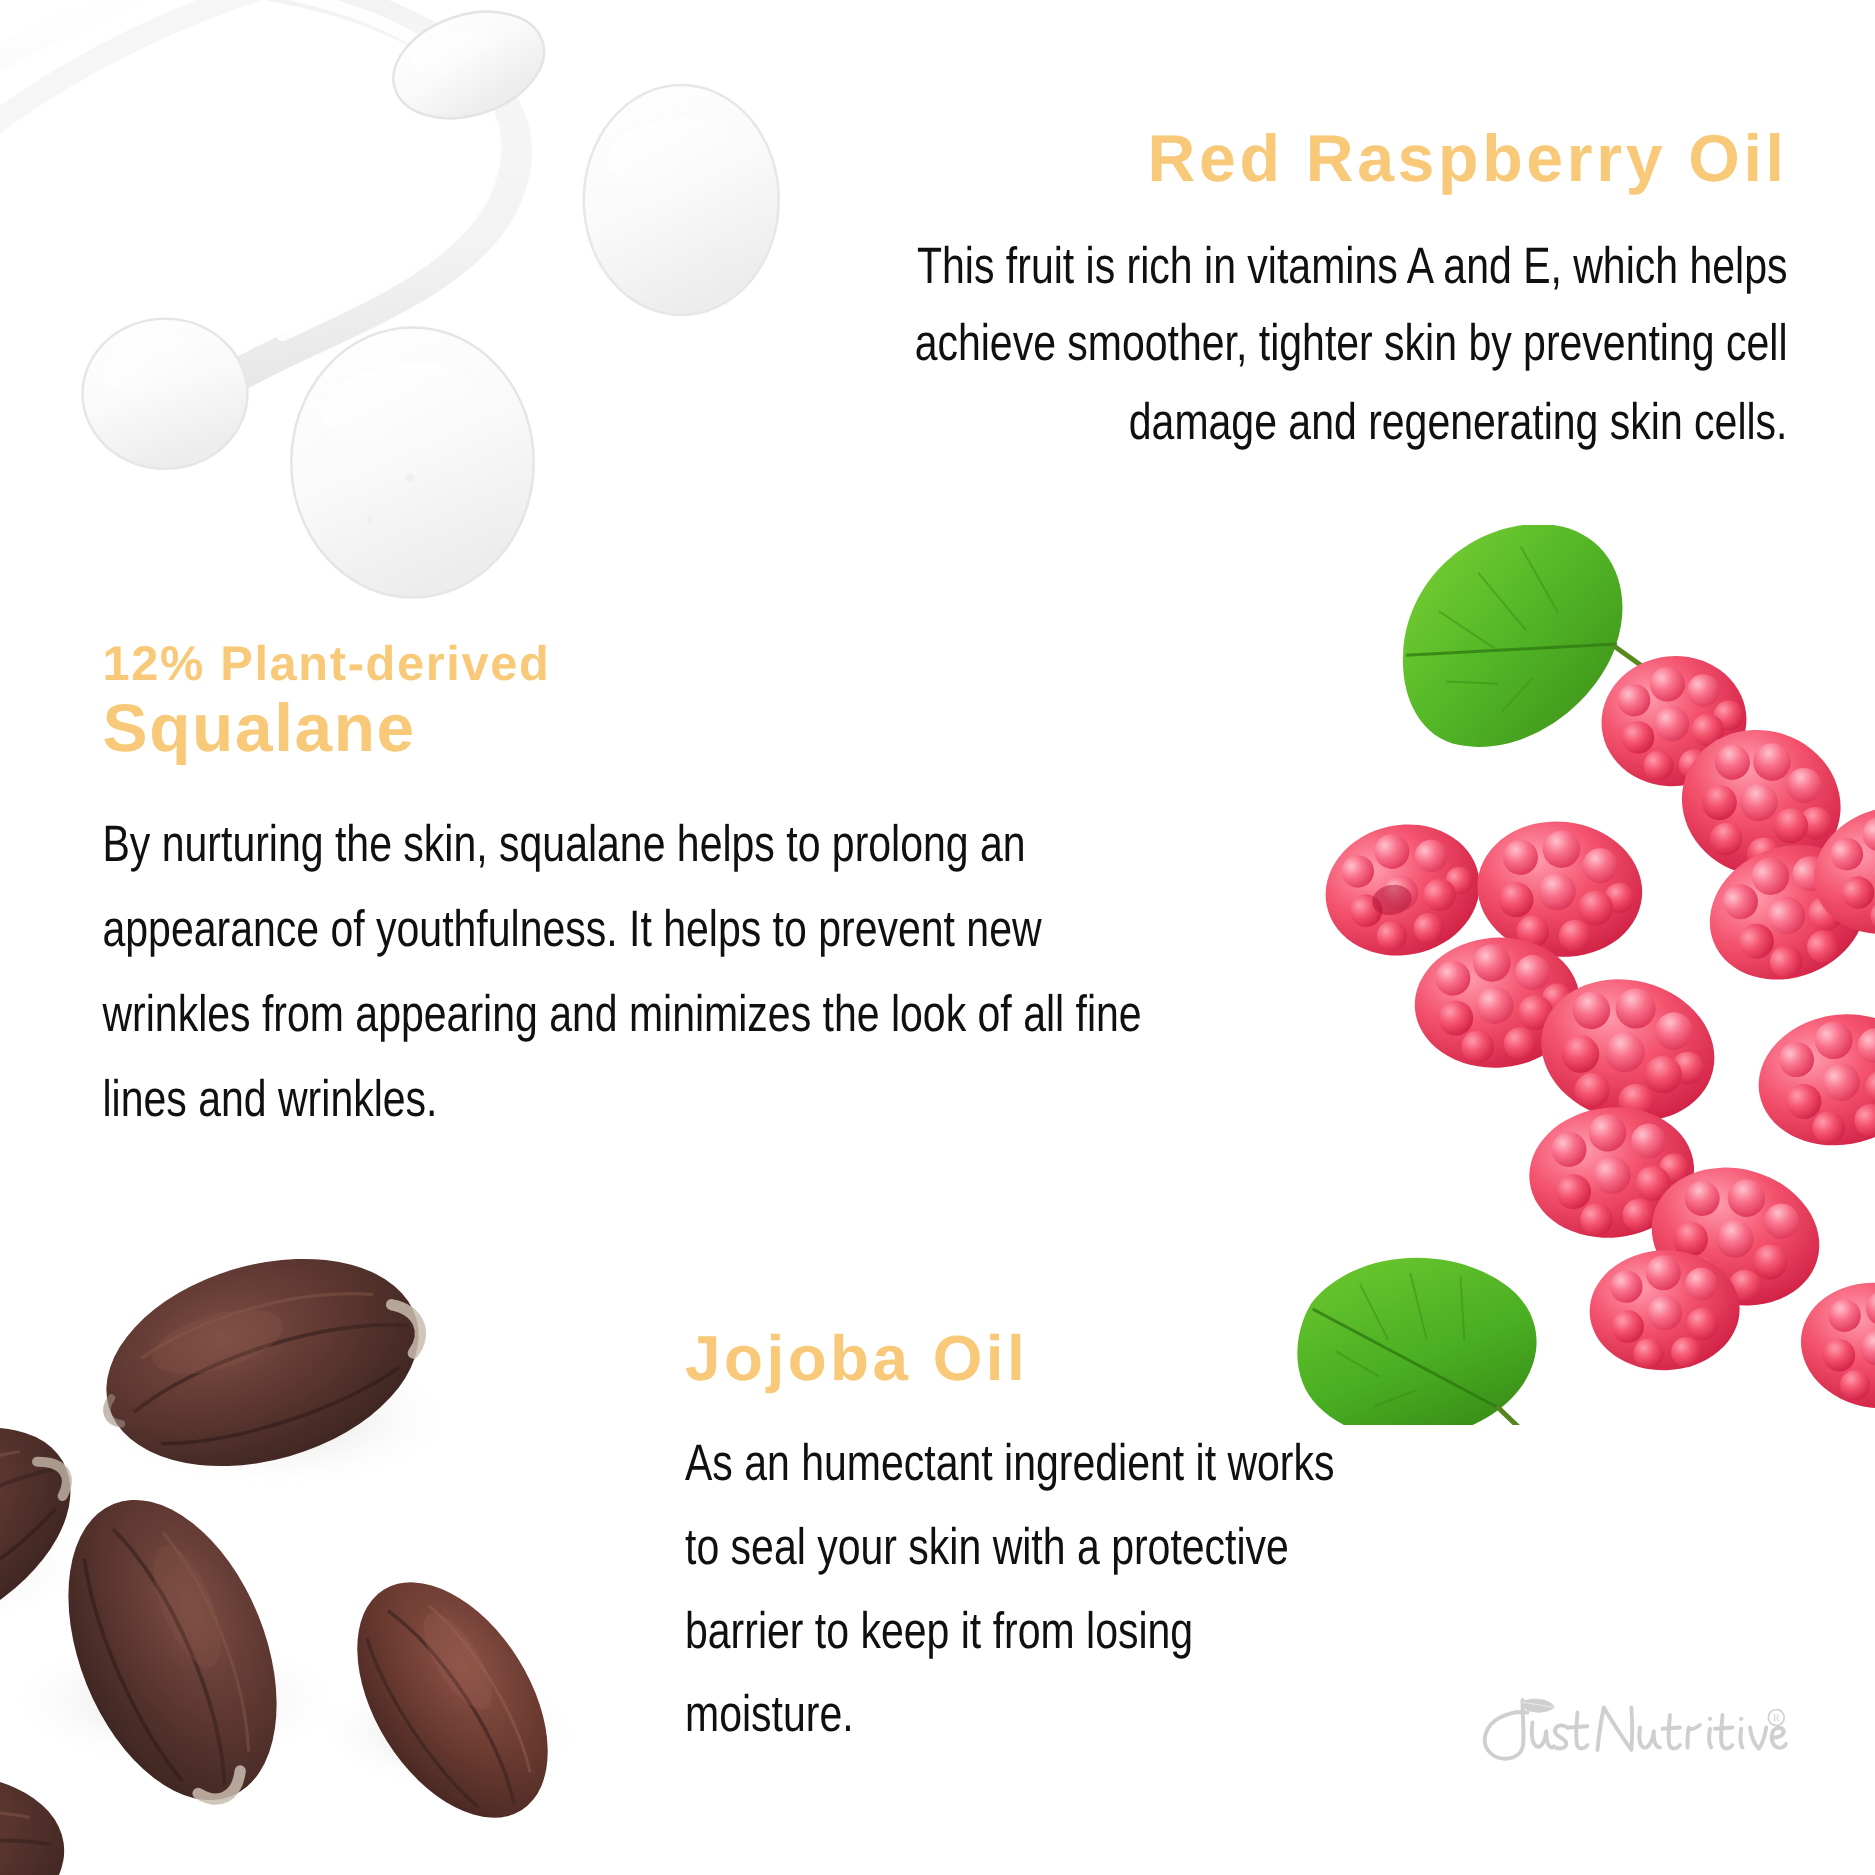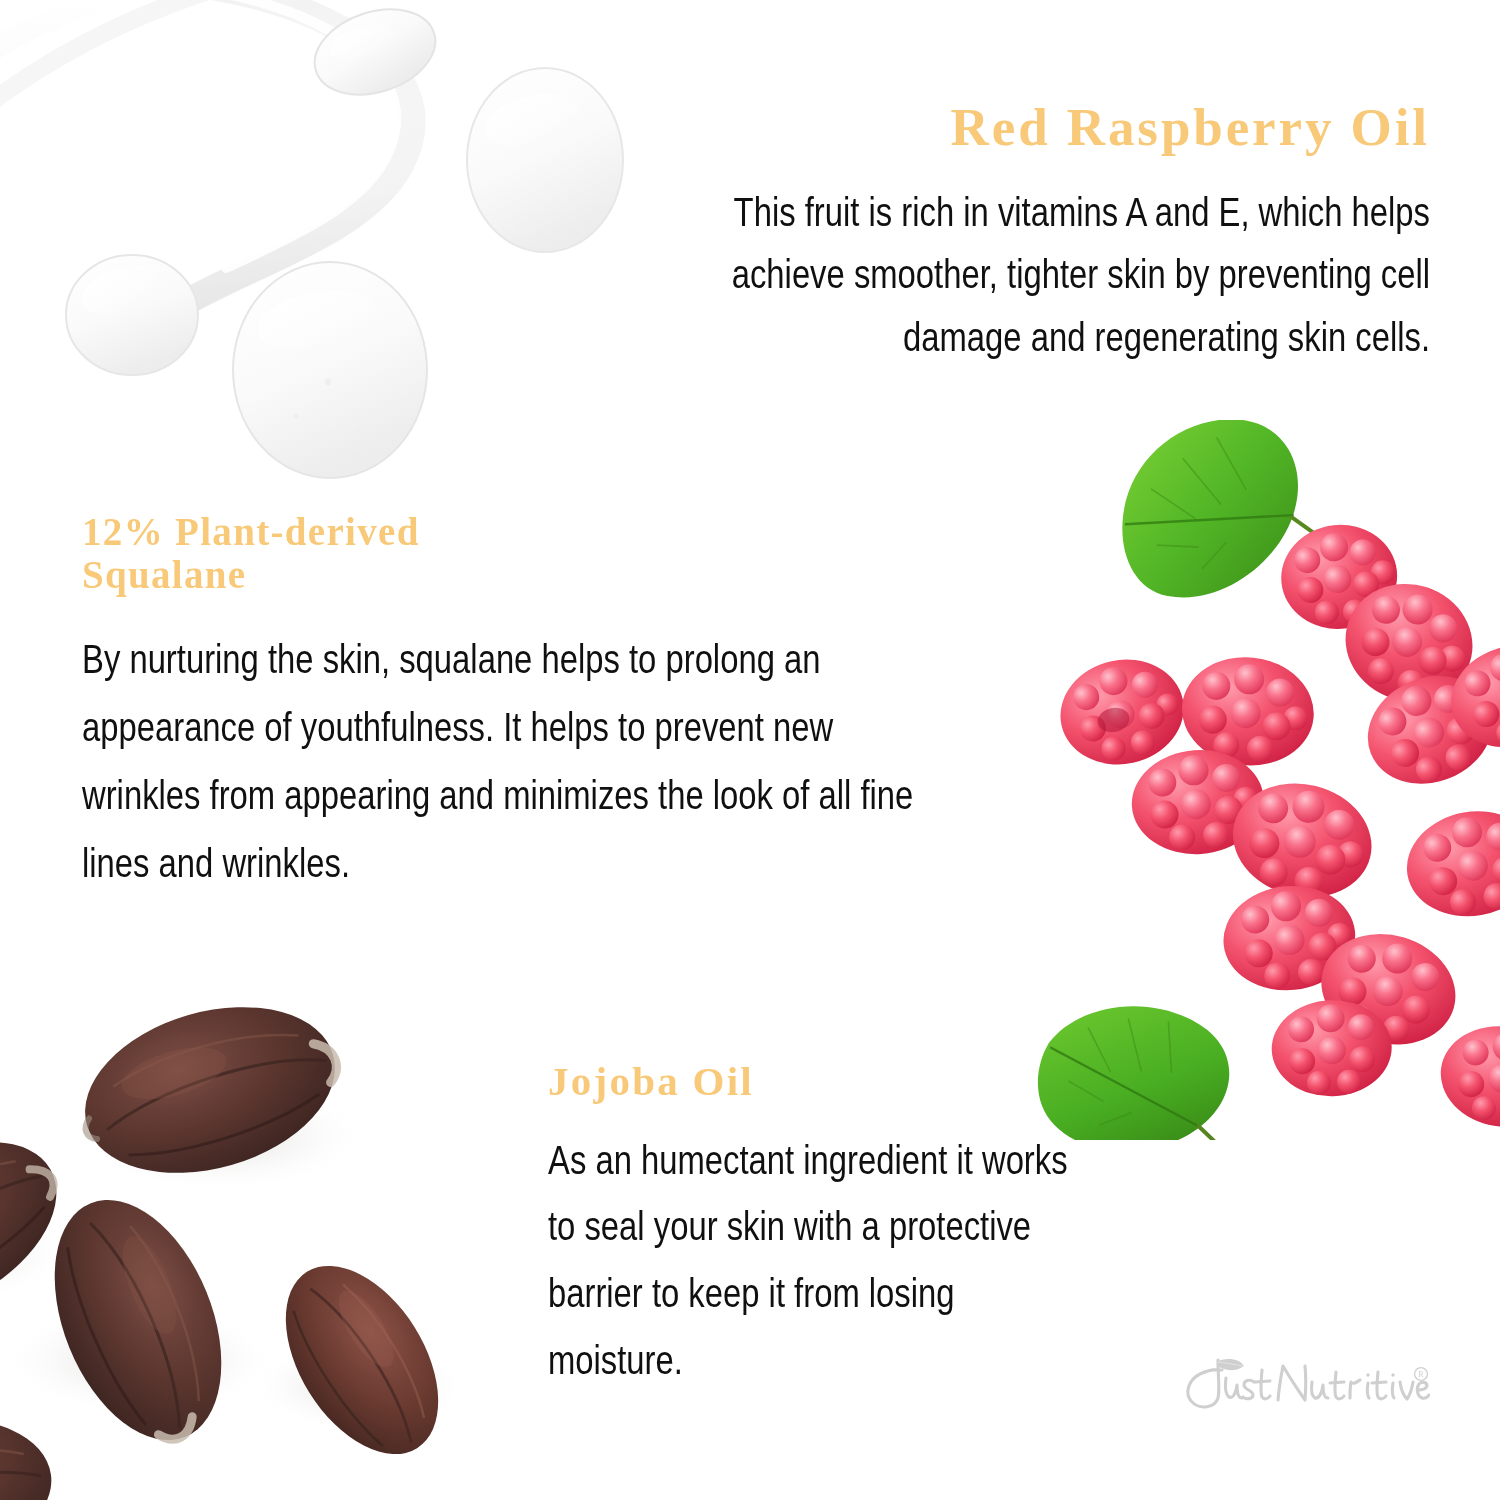--- a/index.html
+++ b/index.html
@@ -19,21 +19,21 @@
     height: 1500px;
     background: #ffffff;
     overflow: hidden;
   }
 
   
   .section { position: absolute; }
 
   .heading {
     color: #f8c978;
-    font-family: Liberation Serif, serif;
+    font-family: Liberation Sans, sans-serif;
     font-weight: bold;
     letter-spacing: 0.055em;
     line-height: 1.04;
     margin: 0;
     white-space: nowrap;
   }
   .body-copy {
     color: #101010;
     font-family: "Liberation Sans Narrow", "Liberation Sans", sans-serif;
     font-weight: 400;
@@ -51,32 +51,32 @@
     margin-top: 26px;
     transform: scaleX(0.80);
     transform-origin: right top;
     width: 987px;
     margin-left: -197px;
   }
 
   
   #sec-squalane { left: 82px; top: 512px; width: 880px; text-align: left; }
   #sec-squalane .heading-small { font-size: 39px; display: block; }
-  #sec-squalane .heading-big { font-size: 39px; display: block; margin-top: 2px; }
+  #sec-squalane .heading-big { font-size: 54px; display: block; margin-top: 2px; }
   #sec-squalane .body-copy {
     font-size: 41px;
     line-height: 1.66;
     margin-top: 30px;
     transform: scaleX(0.80);
     width: 1090px;
   }
 
   
   #sec-jojoba { left: 548px; top: 1060px; width: 560px; text-align: left; }
-  #sec-jojoba .heading { font-size: 41px; }
+  #sec-jojoba .heading { font-size: 51px; }
   #sec-jojoba .body-copy {
     font-size: 41px;
     line-height: 1.63;
     margin-top: 24px;
     transform: scaleX(0.80);
     width: 663px;
   }
 
   
   #logo {

